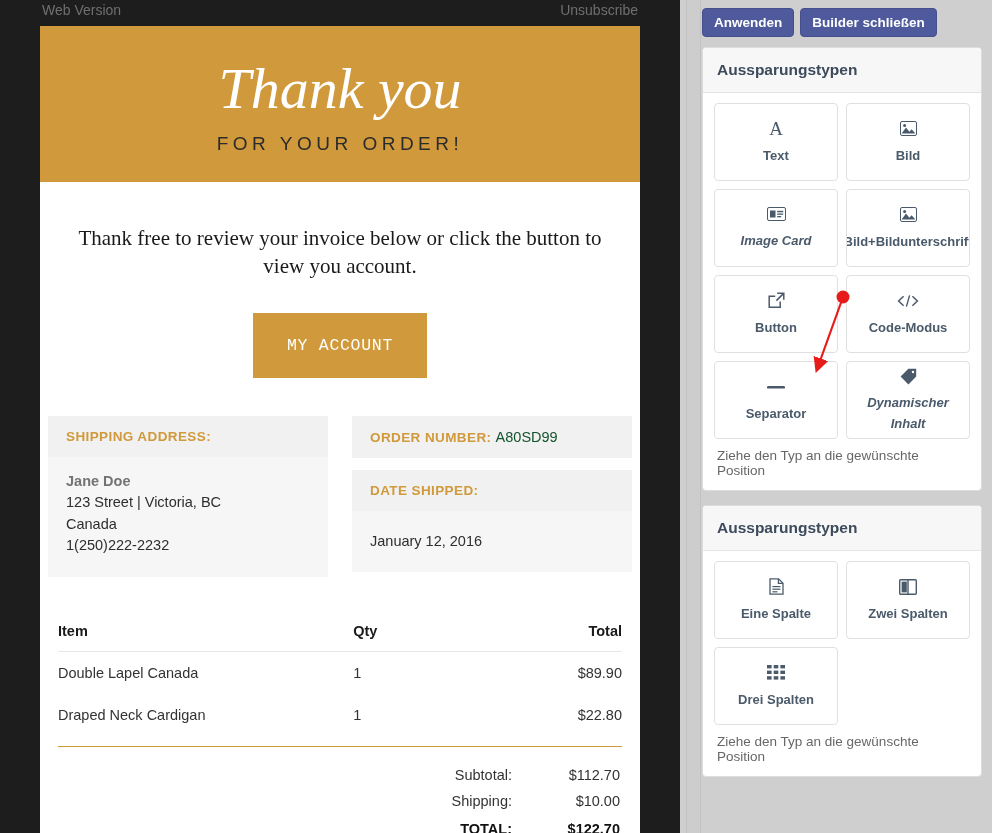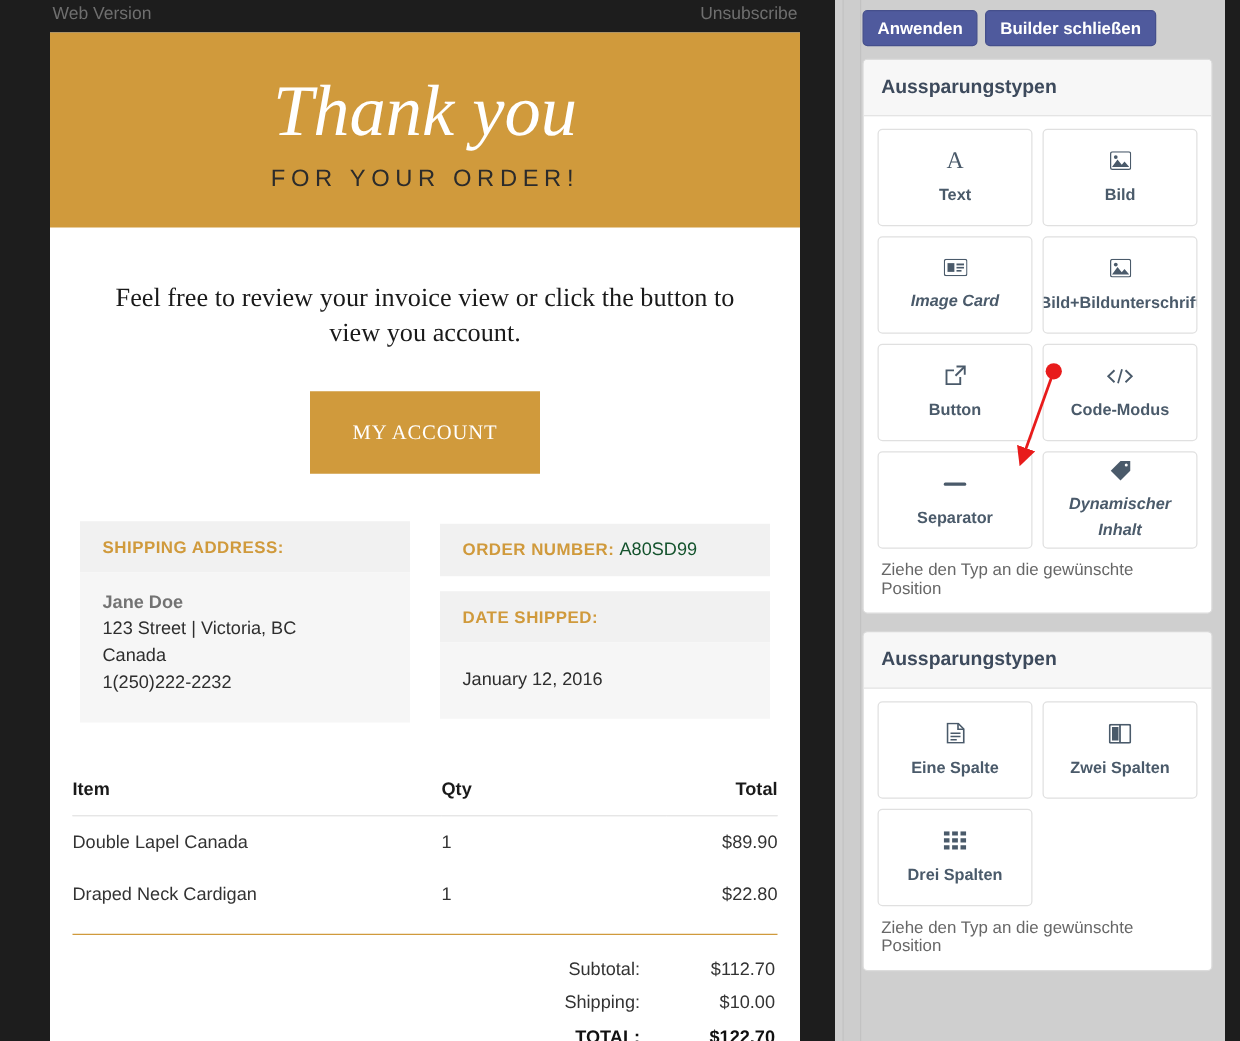--- a/index.html
+++ b/index.html
@@ -65,27 +65,26 @@
   .cta-wrap { text-align: center; padding: 32px 0 38px 0; }
   .cta-button {
     display: inline-block;
     background: #d09a3c;
     color: #ffffff;
     font-size: 16.5px;
     letter-spacing: 0.7px;
     padding: 23px 34px;
     border: none;
     cursor: pointer;
-    font-family: Liberation Serif, serif;
+    font-family: Liberation Mono, monospace;
   }
 
   .info-row {
     display: flex; gap: 24px;
-    padding: 0 24px;
-    align-items: center;
+    padding: 0 8px;
   }
   .info-col { flex: 1; }
   .info-head {
     background: #f1f1f1;
     padding: 13px 18px;
     font-size: 13.5px;
     font-weight: bold;
     color: #d09a3c;
     letter-spacing: 0.4px;
   }
@@ -126,21 +125,21 @@
   .items-rule { border-top: 1px solid #d09a3c; margin-top: 10px; }
 
   .totals { margin-top: 14px; width: 100%; }
   .totals tr td { font-size: 14.5px; color: #333; padding: 4px 0; }
   .totals td.lbl { text-align: right; padding-right: 16px; }
   .totals td.amt { text-align: right; width: 90px; }
   .totals tr.grand td { font-weight: bold; color: #111; padding-top: 6px; }
 
   
   #sidebar {
-    position: absolute; right: 12px; top: 0;
+    position: absolute; right: 0; top: 0;
     width: 312px; height: 833px;
     background: #cfcfcf;
     overflow: hidden;
   }
   .close-x {
     position: absolute; left: 3px; top: -6px;
     width: 18px; height: 18px;
     color: #2b2b2b; font-size: 15px;
     text-align: center; line-height: 18px;
     cursor: pointer;
@@ -249,21 +248,21 @@
       <a href="#">Unsubscribe</a>
     </div>
 
     <div class="email-body">
 
       <div class="hero">
         <div class="hero-title">Thank you</div>
         <div class="hero-sub">FOR YOUR ORDER!</div>
       </div>
 
-      <div class="intro">Feel free to review your invoice view or click the button to view you account.</div>
+      <div class="intro">Thank free to review your invoice below or click the button to view you account.</div>
 
       <div class="cta-wrap">
         <button class="cta-button">MY ACCOUNT</button>
       </div>
 
       <div class="info-row">
 
         <div class="info-col">
           <div class="info-head">SHIPPING ADDRESS:</div>
           <div class="info-body">

